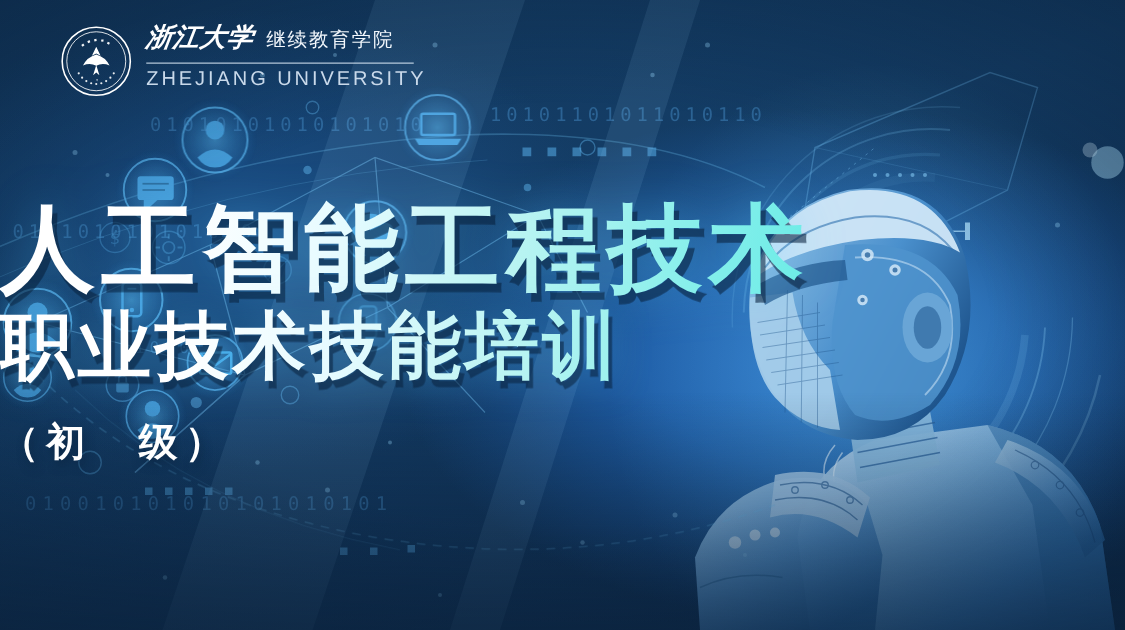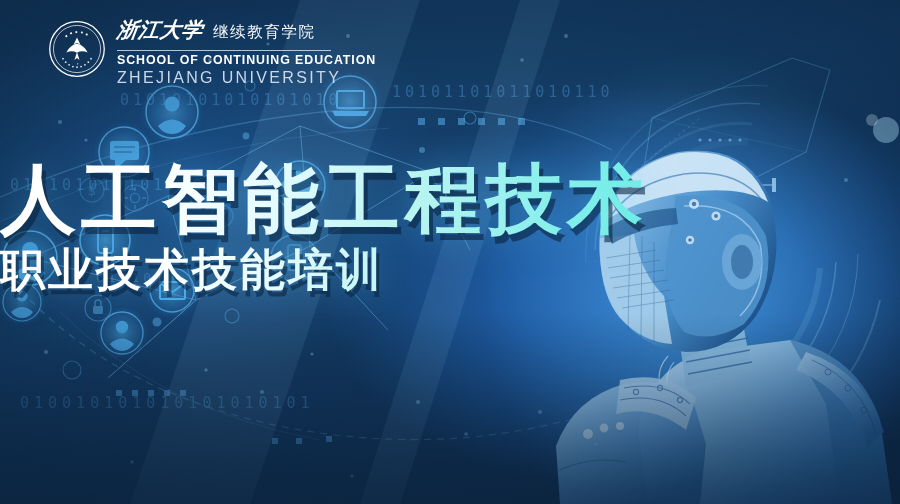--- a/index.html
+++ b/index.html
@@ -120,21 +120,21 @@
     -webkit-text-fill-color: transparent;
   }
   .title-main {
     font-size: 76px;
     letter-spacing: 5px;
     line-height: 1.02;
     filter: drop-shadow(4px 7px 0 rgba(9,33,60,0.58))
             drop-shadow(0 0 18px rgba(90,205,255,0.30));
   }
   .title-sub {
-    font-size: 45px;
+    font-size: 59px;
     letter-spacing: 3px;
     line-height: 1.02;
     margin-top: 9px;
     filter: drop-shadow(3px 6px 0 rgba(9,33,60,0.55))
             drop-shadow(0 0 15px rgba(90,205,255,0.28));
   }
   .title-level {
     margin-top: 26px;
     font-family: "DejaVu Sans", sans-serif;
     font-size: 31px;
@@ -542,23 +542,23 @@
       </g>
       <path d="M30 44.8 l1.4 0 -0.7 2 Z" fill="#ffffff" opacity="0.8"></path>
     </svg>
 
     <div class="logo-text">
       <div class="logo-cn">
         <span class="logo-cn-script">浙江大学</span>
         <span class="logo-cn-sub">继续教育学院</span>
       </div>
       <div class="logo-rule"></div>
-      <div class="logo-en1">SCHOOL OF CONTINUING EDUCATION</div>
       <div class="logo-en2">ZHEJIANG UNIVERSITY</div>
     </div>
   </div>
 
   <div class="headline">
     <div class="title-main">人工智能工程技术</div>
     <div class="title-sub">职业技术技能培训</div>
+    <div class="title-level">（初　级）</div>
   </div>
 
 </div>
 
 </body></html>

